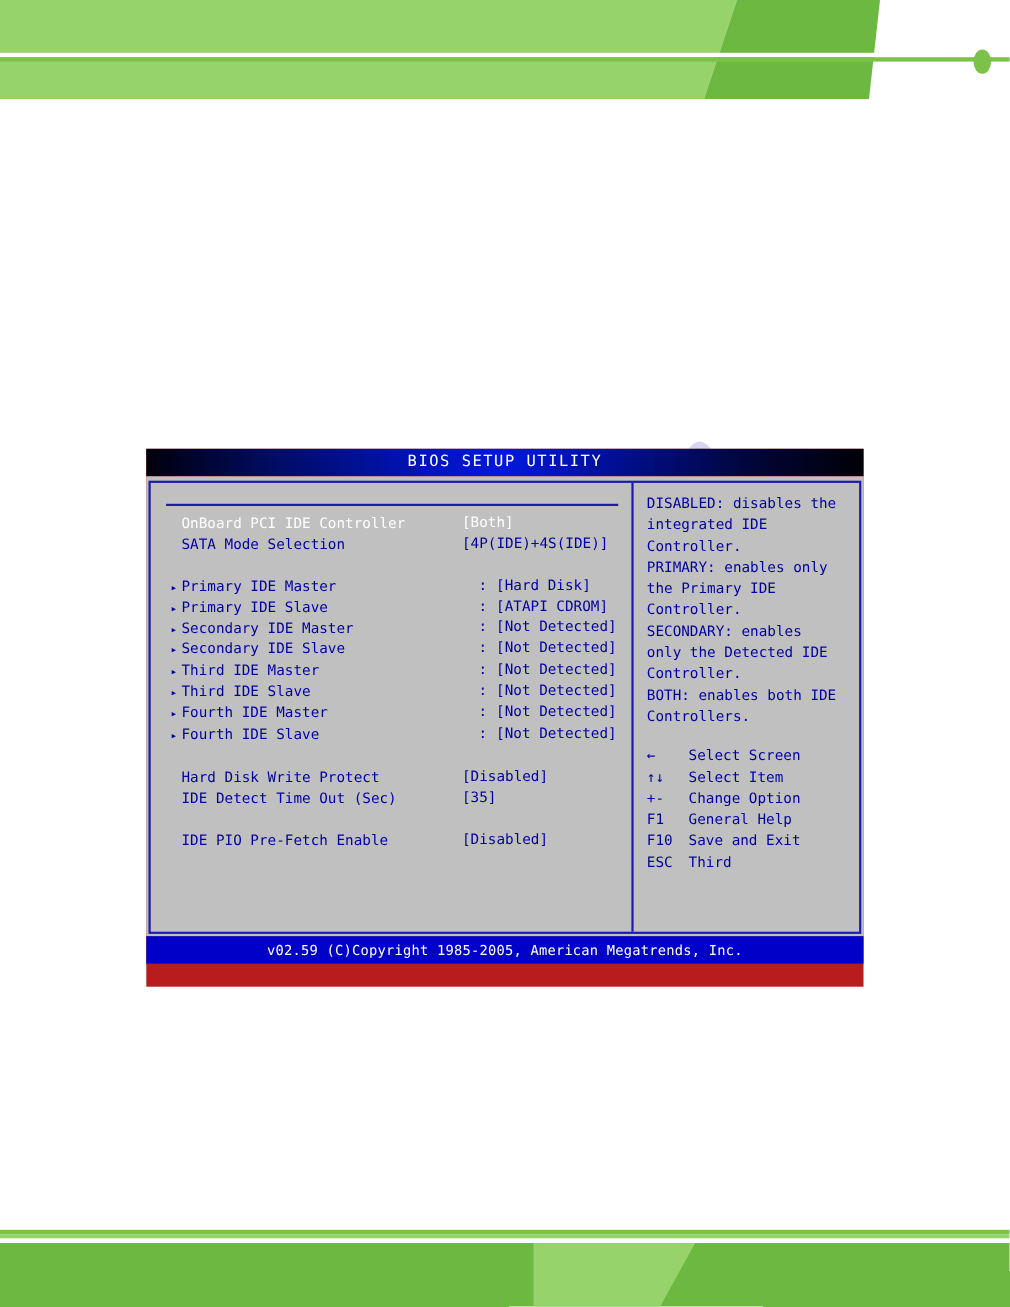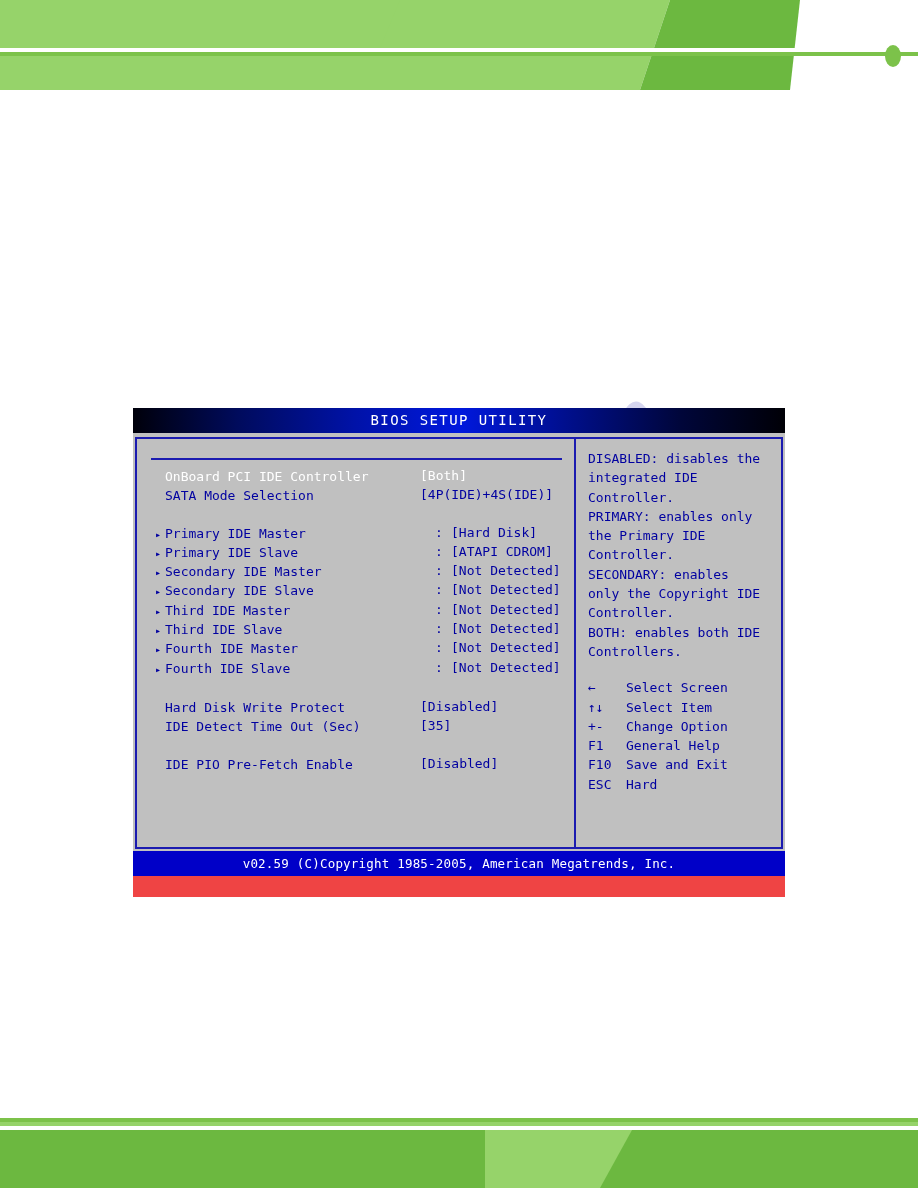--- a/index.html
+++ b/index.html
@@ -54,21 +54,21 @@
     letter-spacing: 1px;
   }
 
   
   #bios-window {
     position: absolute;
     left: 133px;
     top: 408px;
     width: 652px;
     height: 489px;
-    background: #ef4444;
+    background: #b91c1c;
     font-family: "DejaVu Sans Mono", "Liberation Mono", monospace;
     z-index: 10;
   }
 
   .bios-titlebar {
     height: 25px;
     background: linear-gradient(to right,
         #00000a 0%,
         #000b5c 16%,
         #0012a8 34%,
@@ -363,21 +363,21 @@
 
       <div class="panel-right">
 
         <div class="help-line">DISABLED: disables the</div>
         <div class="help-line">integrated IDE</div>
         <div class="help-line">Controller.</div>
         <div class="help-line">PRIMARY: enables only</div>
         <div class="help-line">the Primary IDE</div>
         <div class="help-line">Controller.</div>
         <div class="help-line">SECONDARY: enables</div>
-        <div class="help-line">only the Copyright IDE</div>
+        <div class="help-line">only the Detected IDE</div>
         <div class="help-line">Controller.</div>
         <div class="help-line">BOTH: enables both IDE</div>
         <div class="help-line">Controllers.</div>
 
         <div class="keys">
           <div class="key-row">
             <span class="key-glyph">←</span>
             <span class="key-desc">Select Screen</span>
           </div>
           <div class="key-row">
@@ -391,21 +391,21 @@
           <div class="key-row">
             <span class="key-glyph">F1</span>
             <span class="key-desc">General Help</span>
           </div>
           <div class="key-row">
             <span class="key-glyph">F10</span>
             <span class="key-desc">Save and Exit</span>
           </div>
           <div class="key-row">
             <span class="key-glyph">ESC</span>
-            <span class="key-desc">Hard</span>
+            <span class="key-desc">Third</span>
           </div>
         </div>
 
       </div>
 
     </div>
   </div>
 
   <div class="bios-footer">
     <span>v02.59 (C)Copyright 1985-2005, American Megatrends, Inc.</span>

